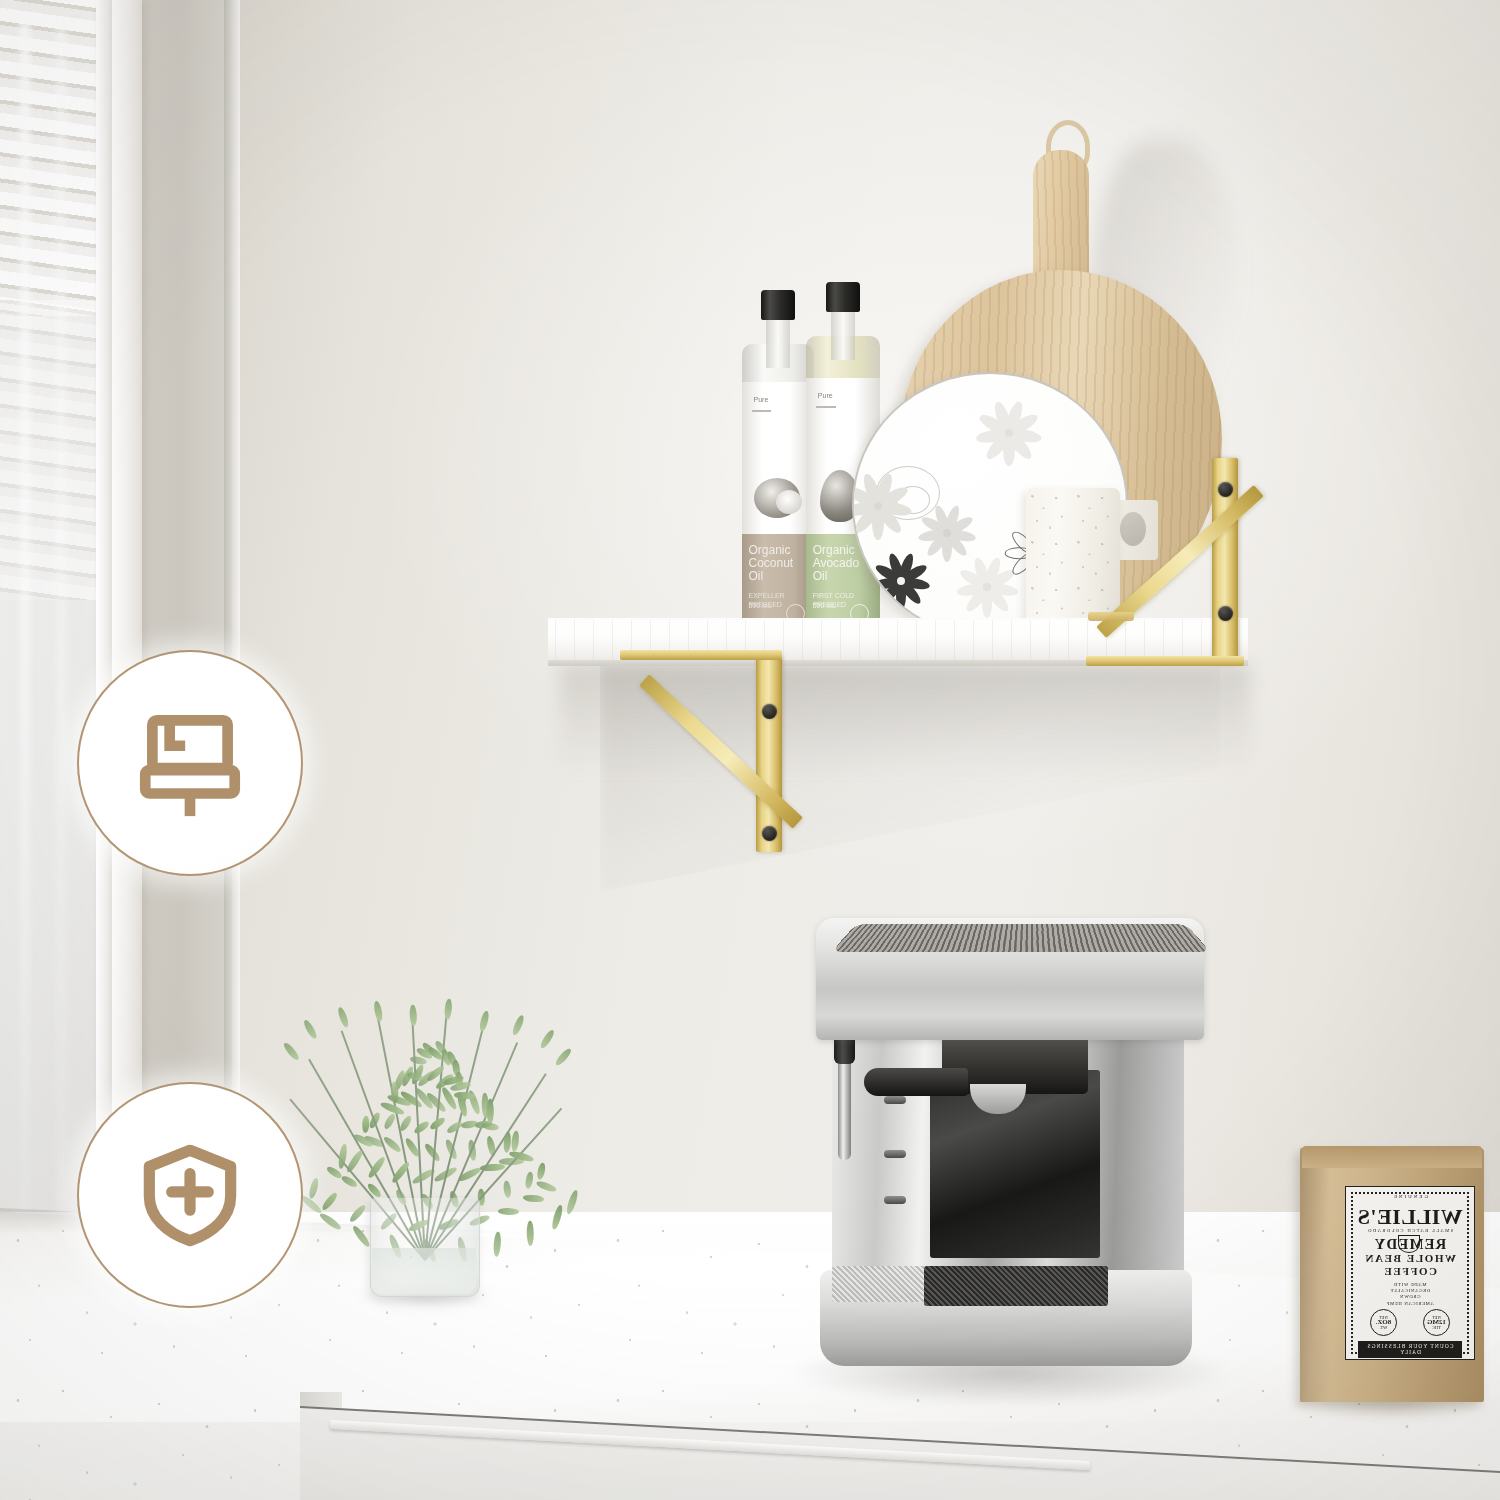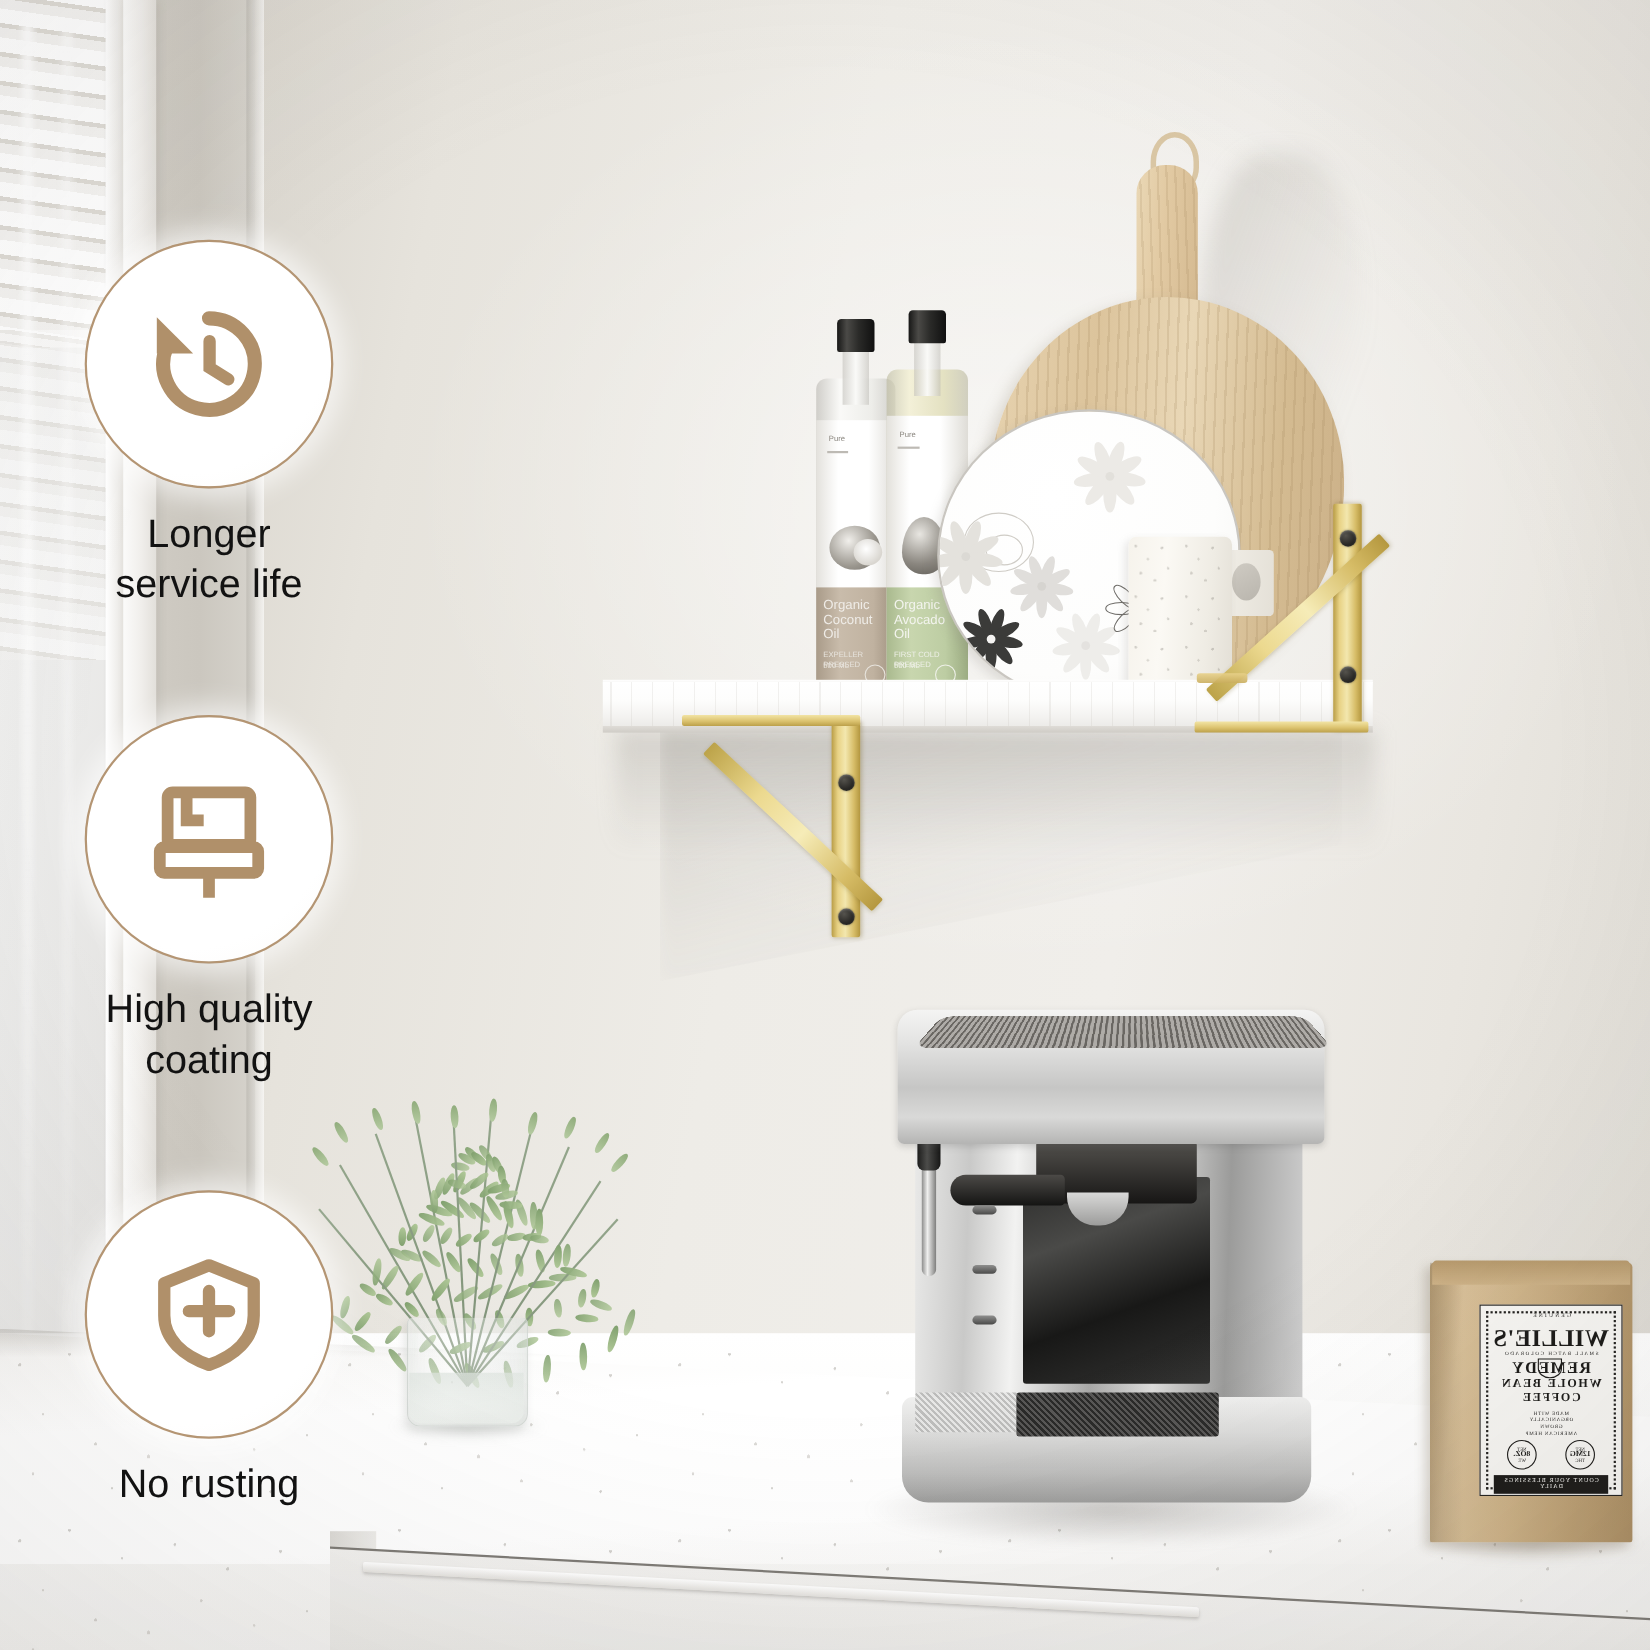--- a/index.html
+++ b/index.html
@@ -876,55 +876,35 @@
   </div>
 
   <div class="cab-sideL"></div>
   <div class="cab-reveal"></div>
   <div class="cab-front"></div>
   <div class="cab-handle"></div>
 
   <div class="vignette"></div>
 
 
-  <div class="feature" style="left:40px;top:218px;">
-    <div class="f-circle">
-      <svg class="ico" width="128" height="128" viewBox="0 0 24 24" fill="none">
-        <path d="M12 4.2a7.8 7.8 0 1 1-7.2 4.8" stroke="#b0906a" stroke-width="2.4" stroke-linecap="round" fill="none"></path>
-        <path d="M3.1 4.0 L3.1 10.2 L9.3 10.2 Z" fill="#b0906a"></path>
-        <path d="M12.1 8.1 L12.1 12.6 L15.3 14.6" stroke="#b0906a" stroke-width="2.1" stroke-linecap="round" fill="none"></path>
-      </svg>
-    </div>
-    <div class="f-label">
-      <div>Longer</div>
-      <div>service life</div>
-    </div>
-  </div>
 
   <div class="feature" style="left:40px;top:650px;">
     <div class="f-circle">
       <svg class="ico" width="122" height="122" viewBox="0 0 24 24" fill="none">
         <rect x="4.6" y="3.6" width="14.8" height="9.4" rx="0.9" stroke="#b0906a" stroke-width="2.1" fill="none"></rect>
         <path d="M8.0 4.6 L8.0 8.6 L10.0 8.6" stroke="#b0906a" stroke-width="2.1" stroke-linecap="square" fill="none"></path>
         <rect x="3.2" y="13.4" width="17.6" height="4.6" rx="0.8" stroke="#b0906a" stroke-width="2.1" fill="none"></rect>
         <path d="M12 18.2 L12 21.4" stroke="#b0906a" stroke-width="2.1" stroke-linecap="square"></path>
       </svg>
     </div>
-    <div class="f-label">
-      <div>High quality</div>
-      <div>coating</div>
-    </div>
   </div>
 
   <div class="feature" style="left:40px;top:1082px;">
     <div class="f-circle">
       <svg class="ico" width="122" height="122" viewBox="0 0 24 24" fill="none">
         <path d="M12 3.2 L20 6.4 L20 12.2 C20 16.4 16.6 19.4 12 21.0
                  C7.4 19.4 4 16.4 4 12.2 L4 6.4 Z" stroke="#b0906a" stroke-width="2.2" stroke-linejoin="round" fill="none"></path>
         <path d="M12 7.8 L12 15.0 M8.4 11.4 L15.6 11.4" stroke="#b0906a" stroke-width="2.2" stroke-linecap="round"></path>
       </svg>
     </div>
-    <div class="f-label">
-      <div>No rusting</div>
-    </div>
   </div>
 
 </div>
 
 </body></html>

